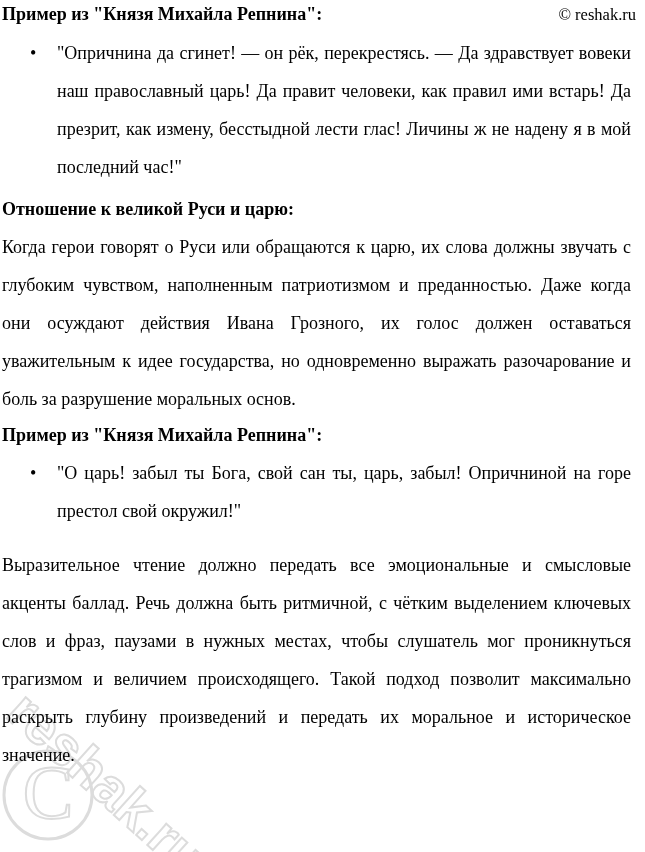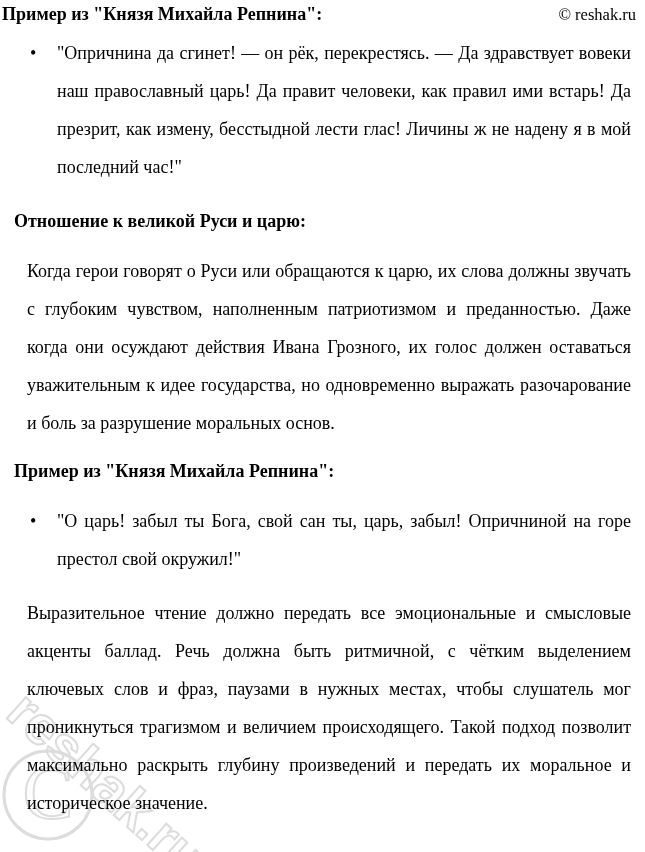--- a/index.html
+++ b/index.html
@@ -60,35 +60,35 @@
     padding-right: 1px;
   }
 
   
   .section-heading {
     position: relative;
     z-index: 2;
     font-size: 18px;
     font-weight: bold;
     line-height: 26px;
-    margin: 12px;
+    margin: 0;
   }
 
   
   .para {
     position: relative;
     z-index: 2;
     font-size: 18px;
     line-height: 38px;
     text-align: justify;
     text-justify: inter-word;
     margin: 0;
     padding-right: 6px;
   }
-  .para.last-line-left { text-align-last: left; margin-left: 25px; }
+  .para.last-line-left { text-align-last: left; }
 
   
   ul.bullets {
     position: relative;
     z-index: 2;
     list-style: none;
     margin: 0;
     padding: 0;
   }
   ul.bullets li {

